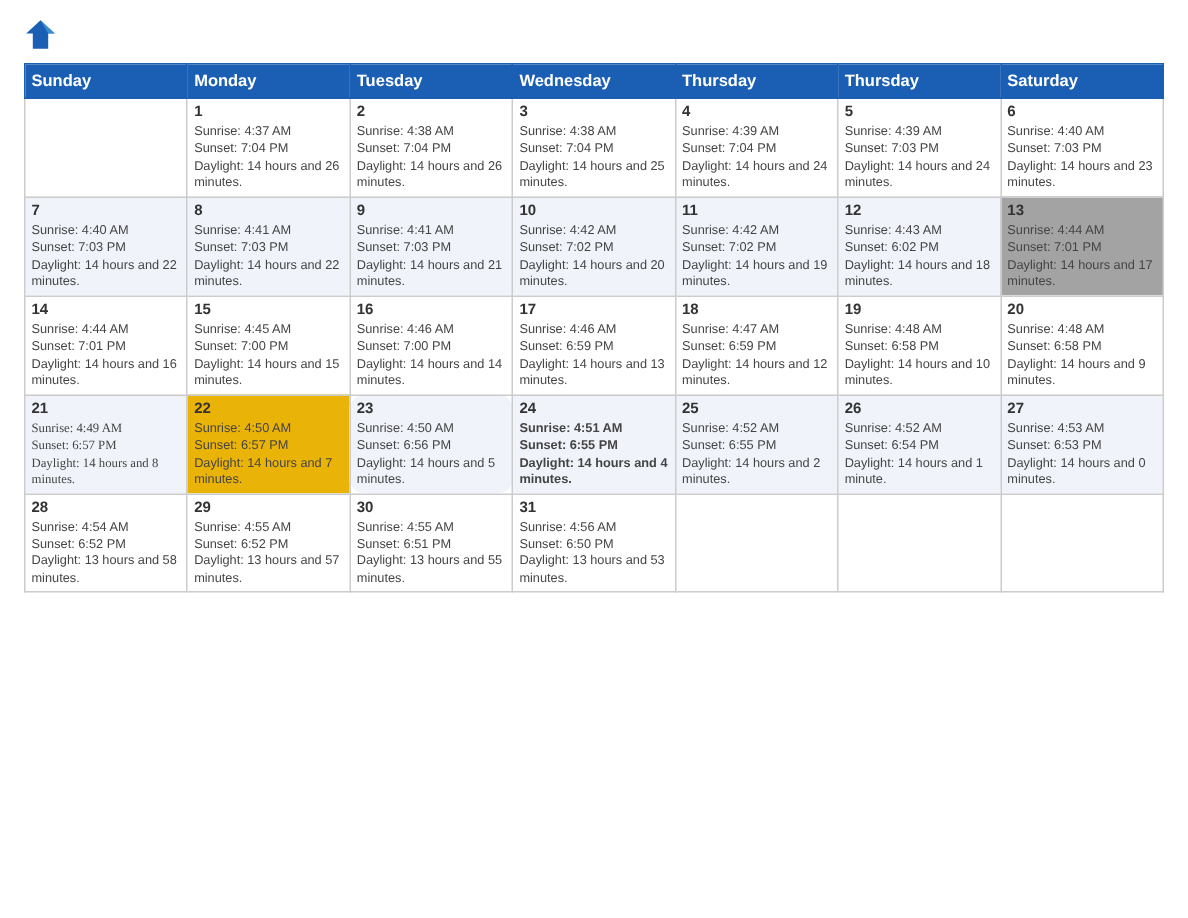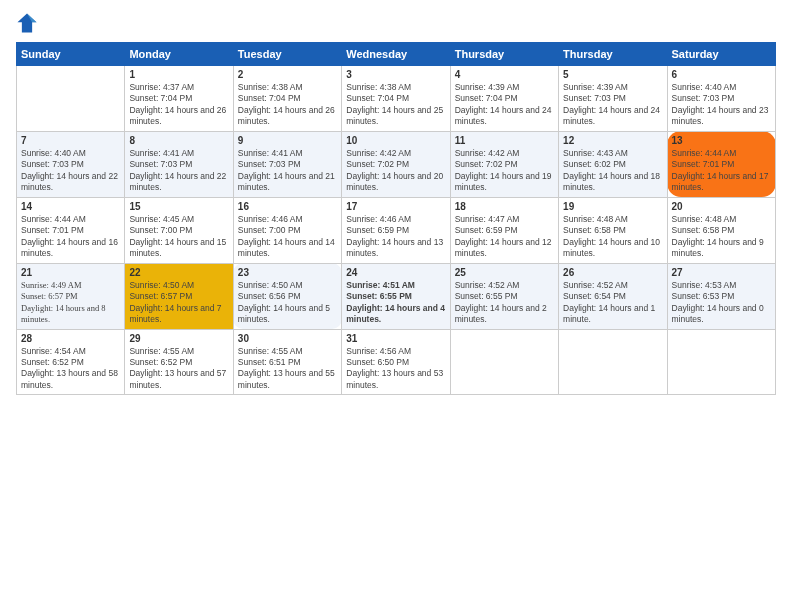--- a/index.html
+++ b/index.html
@@ -187,21 +187,21 @@
             <div class="day-info" style="white-space: pre-line;">Sunrise: 4:42 AM
 Sunset: 7:02 PM
 Daylight: 14 hours and 19 minutes.</div>
           </td>
           <td style="background: rgb(240, 244, 250);">
             <div class="day-number">12</div>
             <div class="day-info" style="white-space: pre-line;">Sunrise: 4:43 AM
 Sunset: 6:02 PM
 Daylight: 14 hours and 18 minutes.</div>
           </td>
-          <td style="background: #f97316; border-radius: 14px;">
+          <td style="background: #a3a3a3;">
             <div class="day-number">13</div>
             <div class="day-info" style="white-space: pre-line;">Sunrise: 4:44 AM
 Sunset: 7:01 PM
 Daylight: 14 hours and 17 minutes.</div>
           </td>
         </tr>
         <tr>
           <td>
             <div class="day-number">14</div>
             <div class="day-info" style="white-space: pre-line;">Sunrise: 4:44 AM

